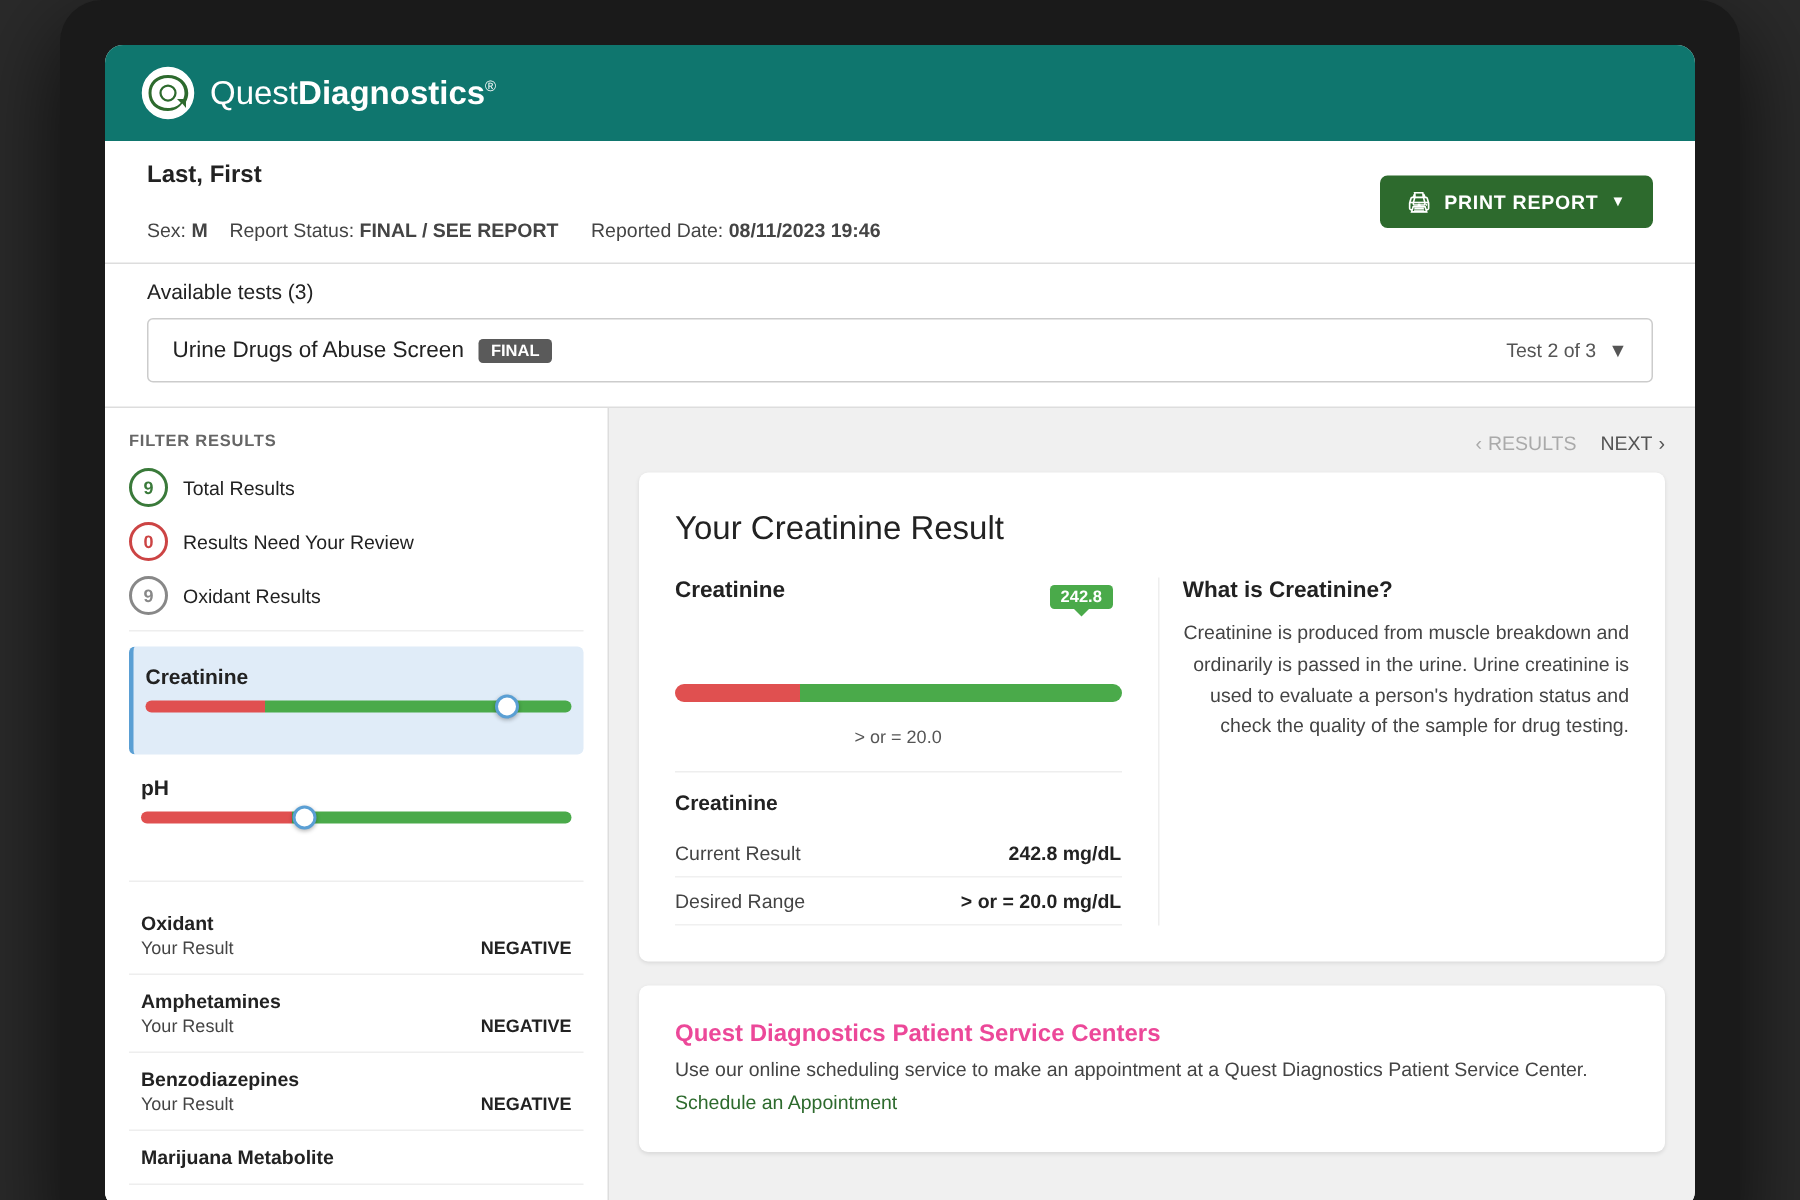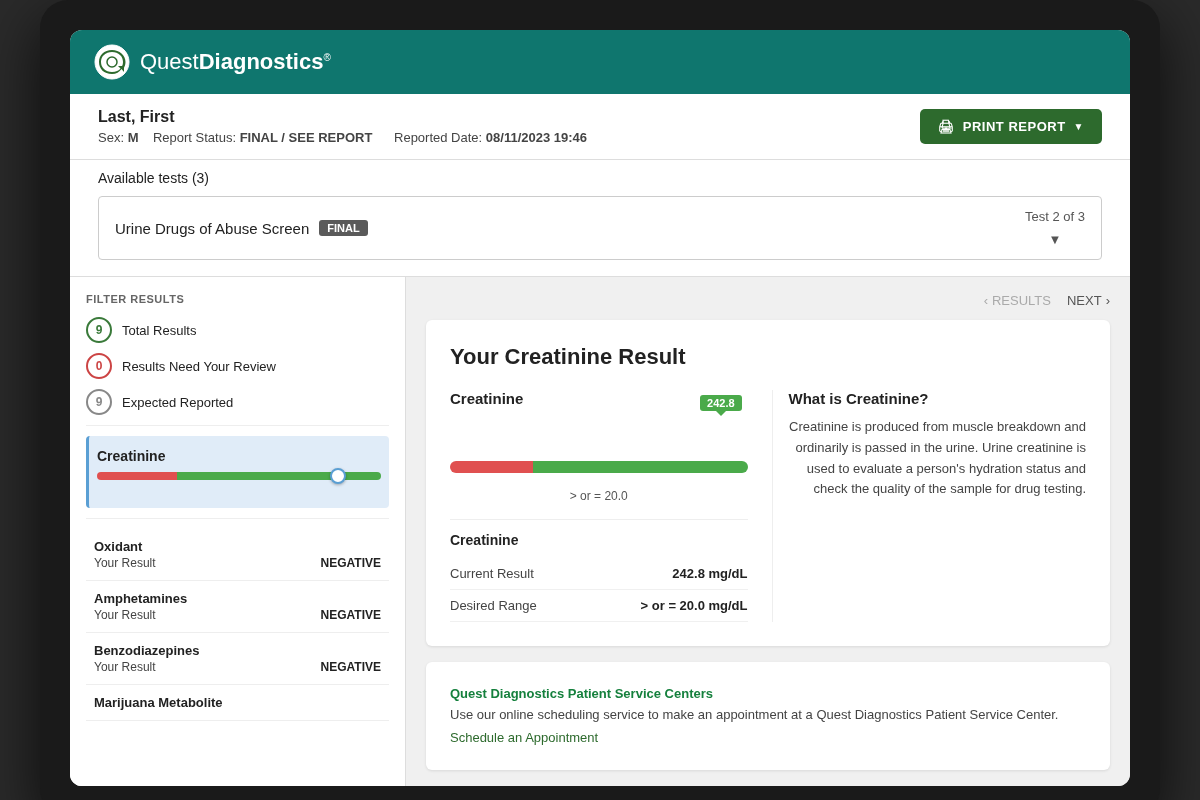--- a/index.html
+++ b/index.html
@@ -46,21 +46,21 @@
       padding: 14px 28px;
       border-bottom: 1px solid #ddd;
       display: flex;
       align-items: center;
       justify-content: space-between;
     }
     .patient-info h2 {
       font-size: 16px;
       font-weight: 700;
       color: #222;
-      margin-bottom: 4px;
+      margin-bottom: 20px;
     }
     .patient-meta {
       font-size: 13px;
       color: #444;
     }
     .patient-meta strong {
       font-weight: 700;
     }
     .print-btn {
       background: #2d6a2d;
@@ -115,25 +115,24 @@
     .final-badge {
       background: #5a5a5a;
       color: white;
       font-size: 11px;
       font-weight: 700;
       padding: 2px 8px;
       border-radius: 3px;
     }
     .test-nav {
       display: flex;
-      align-items: center;
+      align-items: flex-end;
       gap: 8px;
       font-size: 13px;
       color: #555;
-      flex-direction: column;
     }
     .chevron-down {
       color: #555;
     }
     
     .main-content {
       display: flex;
       background: #f0f0f0;
       min-height: 420px;
     }
@@ -260,21 +259,21 @@
     
     .result-card {
       background: white;
       border-radius: 6px;
       padding: 24px;
       margin-bottom: 16px;
       box-shadow: 0 1px 3px rgba(0,0,0,0.1);
     }
     .result-card h2 {
       font-size: 22px;
-      font-weight: 700;
+      font-weight: 400;
       color: #222;
       margin-bottom: 20px;
     }
     .result-card-inner {
       display: flex;
       gap: 24px;
     }
     .result-left {
       flex: 1;
     }
@@ -367,23 +366,23 @@
       padding: 24px;
       box-shadow: 0 1px 3px rgba(0,0,0,0.1);
     }
     .additional-card h2 {
       font-size: 22px;
       font-weight: 400;
       color: #222;
       margin-bottom: 16px;
     }
     .service-title {
-      font-size: 13px;
-      font-weight: 700;
-      color: #15803d;
+      font-size: 16px;
+      font-weight: 700;
+      color: #ec4899;
       margin-bottom: 6px;
     }
     .service-text {
       font-size: 13px;
       color: #444;
       margin-bottom: 6px;
     }
     .schedule-link {
       color: #2d6a2d;
       font-size: 13px;
@@ -459,33 +458,40 @@
         <div class="filter-item">
           <div class="filter-badge badge-review">
             <span>0</span>
           </div>
           <span>Results Need Your Review</span>
         </div>
         <div class="filter-item">
           <div class="filter-badge badge-expected">
             <span>9</span>
           </div>
-          <span>Expected Reported</span>
+          <span>Oxidant Results</span>
         </div>
 
         <hr class="sidebar-divider">
 
         <div class="result-item active">
           <div class="result-name">Creatinine</div>
           <div class="gauge-bar-container" style="position:relative; margin-top:8px;">
             <div class="slider-track" style="background: linear-gradient(to right, #e05050 28%, #4aaa4a 28%); height:8px; border-radius:4px;"></div>
             <div class="slider-thumb" style="left: calc(85% - 8px);"></div>
           </div>
         </div>
 
+        <div class="result-item">
+          <div class="result-name">pH</div>
+          <div class="gauge-bar-container" style="position:relative; margin-top:8px;">
+            <div class="slider-track slider-track-ph" style="background: linear-gradient(to right, #e05050 35%, #4aaa4a 35%); height:8px; border-radius:4px;"></div>
+            <div class="slider-thumb" style="left: calc(38% - 8px);"></div>
+          </div>
+        </div>
 
         <hr class="sidebar-divider">
 
         <div class="result-item-negative">
           <div class="result-name">Oxidant</div>
           <div class="result-sub">
             <span>Your Result</span>
             <span class="result-negative-label">NEGATIVE</span>
           </div>
         </div>

